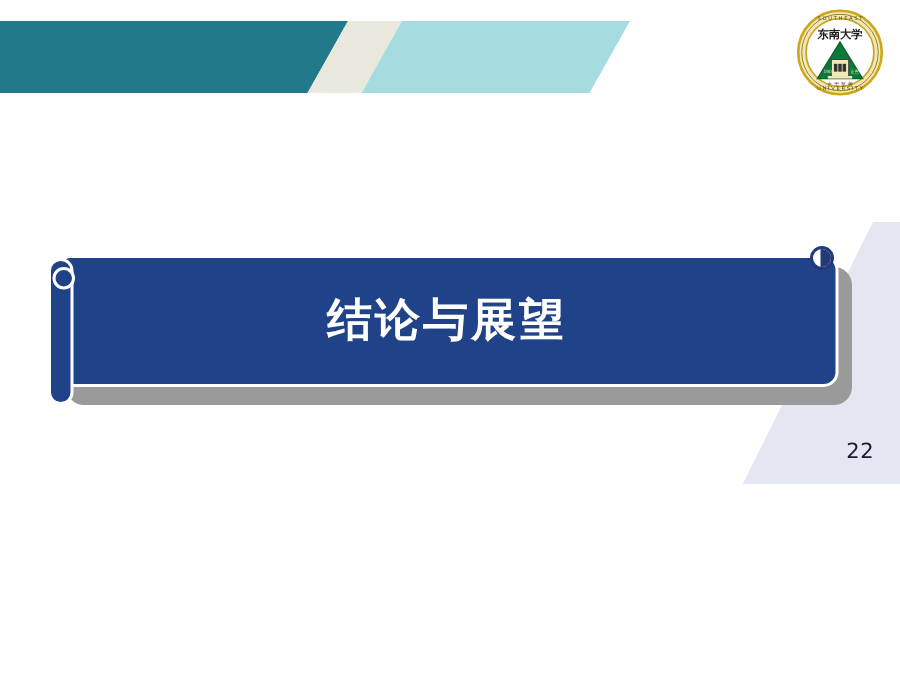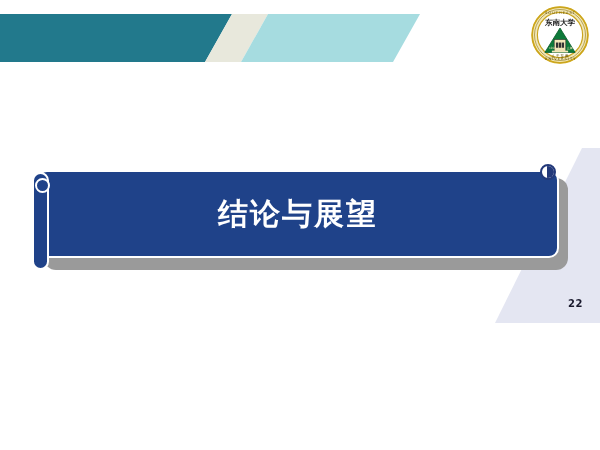--- a/index.html
+++ b/index.html
@@ -127,22 +127,22 @@
     line-height: 1;
     text-align: center;
     user-select: none;
   }
 
   
   .page-number {
     position: absolute;
     right: 17px;
     bottom: 14px;
-    font-size: 10px;
-    font-weight: bold;
+    font-size: 14px;
+    font-weight: normal;
     color: #1a1a2e;
     letter-spacing: 0.5px;
   }
 </style>
 </head>
 <body>
 
 <div id="slide">
 
   <svg class="header-band" viewBox="0 0 600 70" xmlns="http://www.w3.org/2000/svg">

